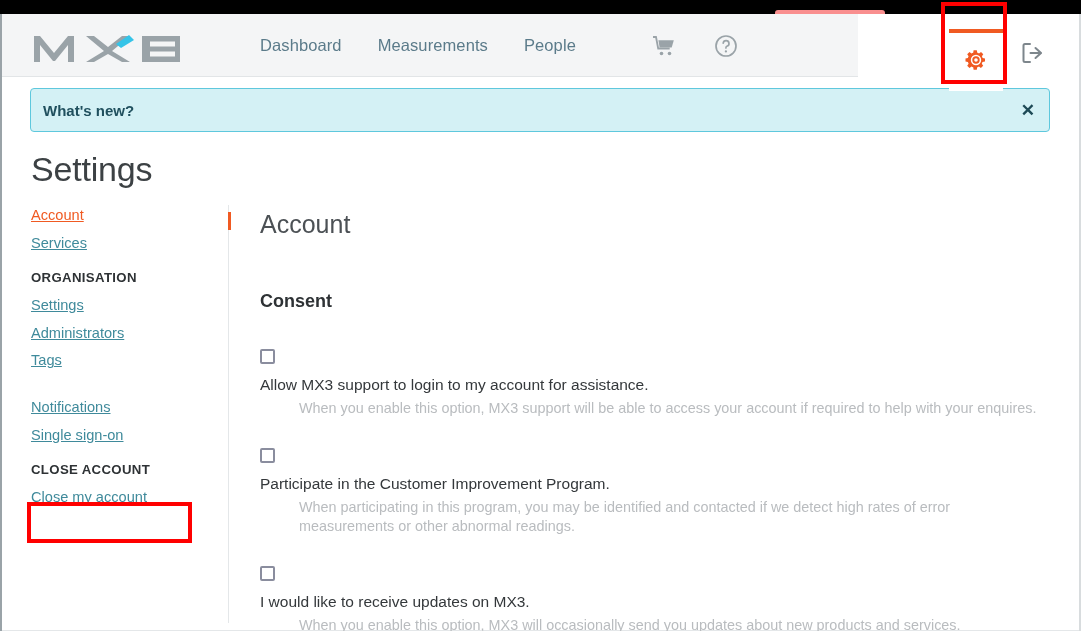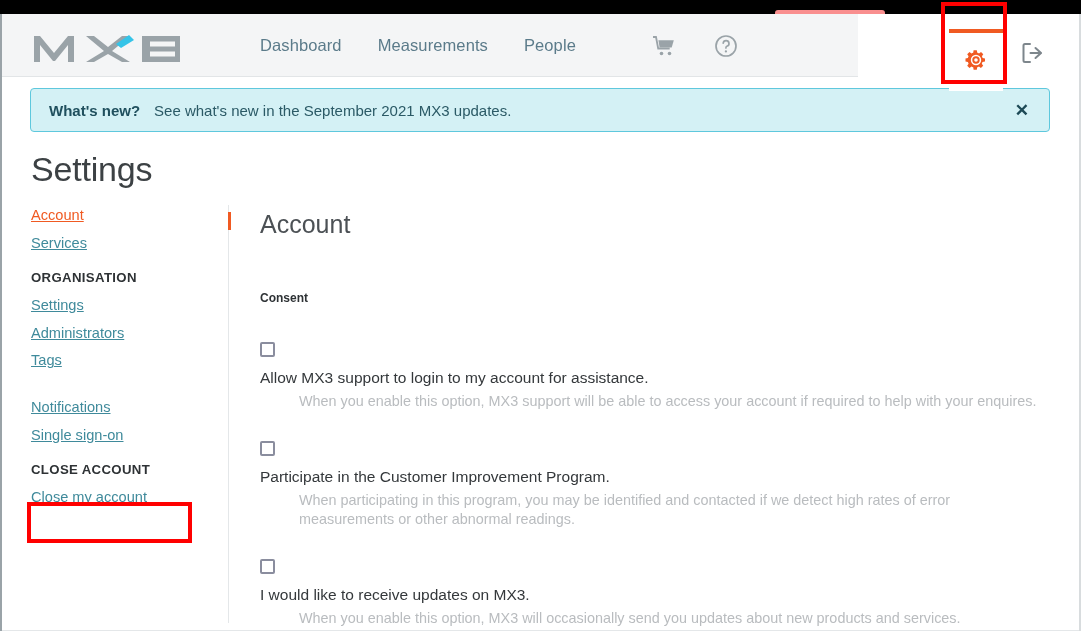--- a/index.html
+++ b/index.html
@@ -126,21 +126,21 @@
     position: absolute;
     left: 30px;
     top: 88px;
     width: 1020px;
     height: 44px;
     background: #d4f1f5;
     border: 1px solid #5ec8dd;
     border-radius: 4px;
     display: flex;
     align-items: center;
-    padding: 0 18px;
+    padding: 0 12px;
     z-index: 8;
   }
   .banner-strong {
     font-size: 15px;
     font-weight: bold;
     color: #20505e;
     margin-right: 14px;
     white-space: nowrap;
   }
   .banner-text {
@@ -222,21 +222,21 @@
     width: 800px;
     z-index: 5;
   }
   .main-title {
     font-size: 25px;
     font-weight: 400;
     color: #4c5155;
     margin-bottom: 52px;
   }
   .section-title {
-    font-size: 12px;
+    font-size: 18px;
     font-weight: bold;
     color: #2e3235;
     margin-bottom: 35px;
   }
 
   .consent-item { margin-bottom: 27px; }
   .consent-row {
     display: flex;
     align-items: flex-start;
     gap: 12px;
@@ -360,21 +360,20 @@
           <path d="M14.5 6 L20 11 L14.5 16"></path>
           <path d="M9.5 11 H19.5"></path>
         </svg>
       </span>
     </div>
 
   </div>
 
   <div class="banner">
     <span class="banner-strong">What's new?</span>
-    <span class="banner-text">See what's new in the September 2021 MX3 updates.</span>
     <span class="banner-close">✕</span>
   </div>
 
   <div class="page-title">Settings</div>
 
   <div class="side-divider"></div>
   <div class="active-marker"></div>
 
   <div class="sidebar">
     <a class="side-link active" href="#">Account</a>

